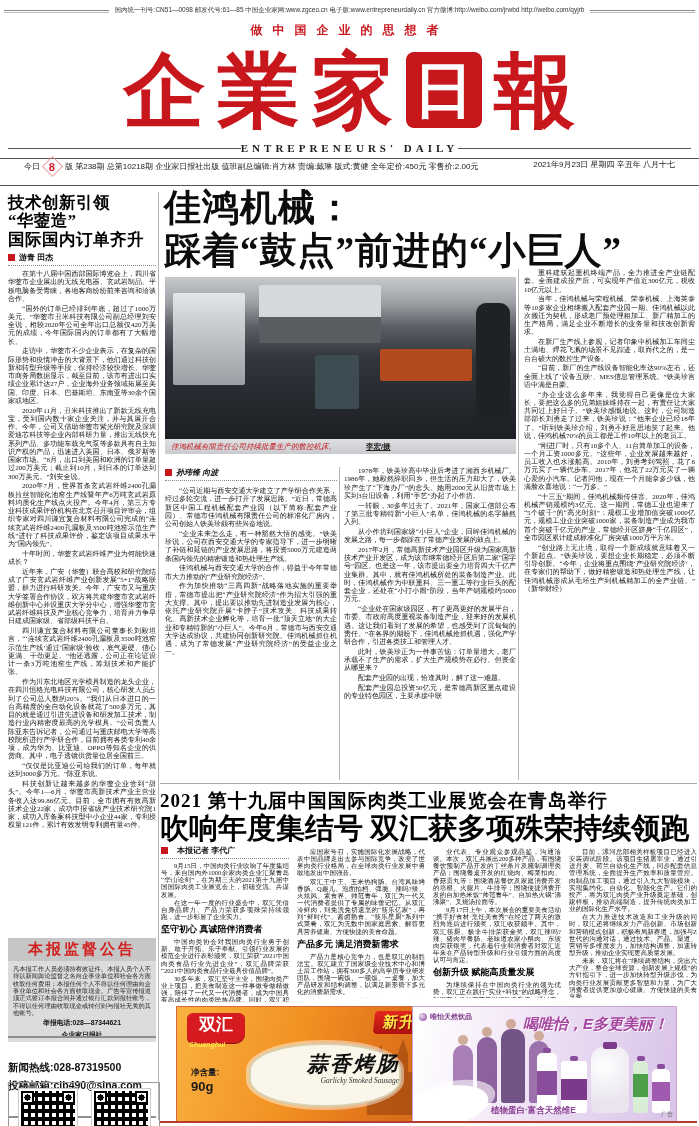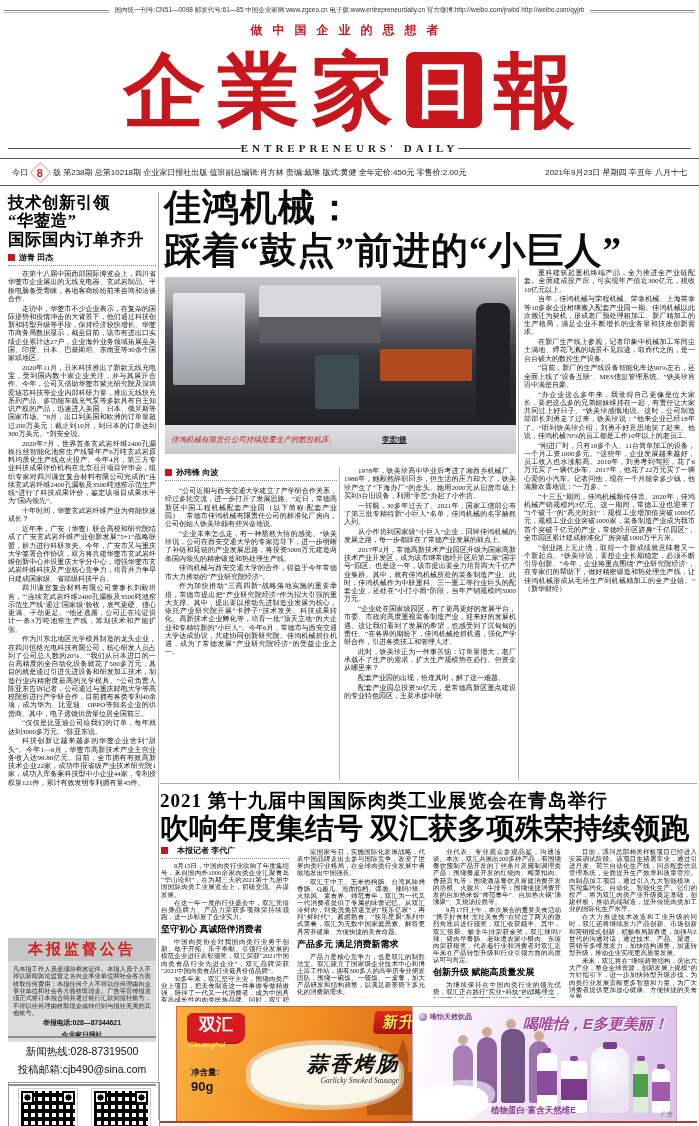--- a/index.html
+++ b/index.html
@@ -17,66 +17,66 @@
   .m-title{top:40px;left:0;right:0;height:100px;display:flex;align-items:center;justify-content:center;gap:12px;
            color:#c8161d;font-weight:900;font-family:"DejaVu Serif",serif;}
   .mchar{font-size:82px;line-height:1;}
   .mseal{width:76px;height:76px;background:#c8161d;color:#fff;border-radius:8px;display:flex;align-items:center;justify-content:center;font-size:60px;line-height:1;}
   .m-sub{top:142px;left:8px;right:8px;display:flex;align-items:center;gap:0;}
   .subrule{flex:1;height:1px;background:#555;}
   .subtext{font-size:11px;letter-spacing:4px;font-weight:bold;color:#222;font-family:"Liberation Serif",serif;white-space:nowrap;}
 
   
   .info-bar{top:158px;left:0;right:0;height:26px;border-top:1px solid #555;border-bottom:1px solid #555;
-            display:flex;align-items:center;justify-content:space-between;padding:0 12px;font-size:8px;color:#222;}
+            display:flex;align-items:flex-start;justify-content:space-between;padding:0 24px;font-size:8px;color:#222;}
   .info-left{display:flex;align-items:center;gap:5px;}
   .diamond{width:13px;height:13px;border:1px solid #ef9a9a;transform:rotate(45deg);display:flex;align-items:center;justify-content:center;flex:none;}
   .dnum{transform:rotate(-45deg);color:#d01f26;font-weight:900;font-size:11px;font-style:normal;}
 
   
   #leftTitle{left:8px;top:194px;width:148px;font-size:16.5px;font-weight:900;line-height:1.12;color:#000;font-family:"Liberation Serif",serif;letter-spacing:.5px;}
   .byline-row{display:flex;align-items:center;gap:4px;border-bottom:1px dotted #888;padding-bottom:2px;font-size:8px;font-weight:bold;color:#111;}
   .byline-sq{width:7px;height:7px;background:#c8161d;flex:none;}
   #leftByline{left:8px;top:252px;width:148px;}
   .body-col{overflow:hidden;text-align:justify;}
   .body-p{font-size:7px;line-height:1.18;text-indent:2em;margin:0 0 1.5px 0;color:#141414;font-family:"Liberation Serif",serif;}
   .col-subhead{font-size:9.5px;font-weight:bold;margin:3px 0 2px 0;color:#000;}
   #leftBody{left:8px;top:270px;width:148px;height:666px;}
 
   
   #noticeBox{left:8px;top:938px;width:148px;}
   .notice-title{background:#c6c6c6;color:#d2201f;font-weight:900;font-size:15px;letter-spacing:3px;text-align:center;padding:2px 0;}
   .notice-body{background:#dcdcdc;font-size:6.2px;line-height:1.18;text-align:justify;padding:4px 5px 2px 5px;color:#222;max-height:56px;overflow:hidden;}
   .notice-phone,.notice-org{background:#dcdcdc;text-align:center;font-size:6.8px;font-weight:bold;padding-bottom:2px;color:#111;}
-  #hotlineBox{left:8px;top:1036px;width:148px;border-top:2px solid #8f8f8f;border-bottom:2px solid #8f8f8f;text-align:center;font-weight:normal;font-size:10.5px;line-height:1.7;padding:5px 0;}
+  #hotlineBox{left:8px;top:1036px;width:148px;border-top:2px solid #8f8f8f;border-bottom:2px solid #8f8f8f;text-align:left;font-weight:bold;font-size:10.5px;line-height:1.7;padding:21px 0;}
   #qrBox{left:8px;top:1082px;width:146px;border:1px solid #999;display:flex;justify-content:space-around;padding:6px 2px 2px 2px;height:60px;}
   .qr-item{text-align:center;}
   .qr{width:54px;height:54px;position:relative;margin:0 auto 2px auto;
       background:repeating-linear-gradient(90deg,#000 0 3px,transparent 3px 7px),repeating-linear-gradient(0deg,#000 0 4px,#fff 4px 8px);
       outline:1px solid #ccc;border:2px solid #fff;}
   .fp{position:absolute;width:13px;height:13px;border:2.5px solid #000;box-sizing:border-box;background:radial-gradient(circle,#000 0 3px,#fff 3.2px);}
   .fp.tl{top:0;left:0;} .fp.tr{top:0;right:0;}
 
   
   .vr{width:1px;background:#b5b5b5;}
   #vrLeft{left:158px;top:192px;height:928px;}
   #vrAB{left:339px;top:467px;height:313px;}
   #vrBC{left:518px;top:269px;height:511px;}
   #a2rule{left:160px;top:783px;width:537px;height:1px;background:#aaa;}
 
   
   #mainHeadline{left:164px;top:186px;width:533px;font-weight:900;color:#0c0c0c;font-family:"Liberation Serif",serif;font-size:37px;line-height:1.17;letter-spacing:1px;}
   #photo{left:165px;top:277px;width:351px;height:177px;overflow:hidden;
          background:linear-gradient(180deg,#c7cacd 0%,#9fa3a7 14%,#5c6066 28%,#33373d 45%,#24272c 72%,#191b1f 100%);}
   .ph-block{position:absolute;border-radius:2px;}
-  .cap-bar{position:absolute;left:0;right:0;bottom:0;height:29px;background:linear-gradient(rgba(233,234,236,.95),rgba(210,212,216,.95));
-           display:flex;align-items:center;gap:46px;padding:0 6px;font-size:7.5px;}
+  .cap-bar{position:absolute;left:0;right:0;bottom:0;height:15px;background:linear-gradient(rgba(233,234,236,.95),rgba(210,212,216,.95));
+           display:flex;align-items:center;gap:30px;padding:0 6px;font-size:7.5px;}
   .cap-text{color:#c4171c;font-style:italic;white-space:nowrap;}
   .cap-credit{color:#222;font-weight:bold;white-space:nowrap;text-decoration:underline;}
-  #mainByline{left:165px;top:467px;width:172px;}
+  #mainByline{left:165px;top:467px;width:172px;font-style:italic;}
   #colA{left:165px;top:487px;width:172px;height:293px;}
   #colB{left:344px;top:467px;width:172px;height:313px;}
   #colC{left:524px;top:269px;width:171px;height:511px;}
 
   
   #a2kicker{left:160px;top:788px;width:537px;font-size:19px;font-weight:900;font-family:"Liberation Serif",serif;color:#000;letter-spacing:1px;}
   #a2headline{left:160px;top:809px;width:537px;font-size:29px;font-weight:900;font-family:"Liberation Serif",serif;color:#000;}
   #a2byline{left:161px;top:845px;width:128px;gap:9px;}
   .a2col{width:128px;height:150px;}
   .a2col .body-p{font-size:6.5px;line-height:1.1;margin-bottom:1px;}
@@ -163,20 +163,21 @@
     <div>技术创新引领</div>
     <div>“华蓥造”</div>
     <div>国际国内订单齐升</div>
   </div>
   <div id="leftByline" class="byline-row abs">
     <span class="byline-sq"></span>
     <span>游青 田杰</span>
   </div>
   <div id="leftBody" class="abs body-col">
       <p class="body-p">在第十八届中国西部国际博览会上，四川省华蓥市企业展出的无线充电器、玄武岩制品、平板电脑备受青睐，各地客商纷纷前来咨询和洽谈合作。</p>
+      <p class="body-p">“国外的订单已经排到年底，超过了1000万美元。”华蓥市丑米科技有限公司副总经理刘安全说，相较2020年公司全年出口总额仅420万美元的成绩，今年国际国内的订单都有了大幅增长。</p>
       <p class="body-p">走访中，华蓥市不少企业表示，在复杂的国际形势和疫情冲击的大背景下，他们通过科技创新和转型升级等手段，保持经济较快增长。华蓥市商务局数据显示，截至目前，该市有进出口实绩企业累计达27户，企业海外业务领域拓展至美国、印度、日本、巴基斯坦、东南亚等30余个国家或地区。</p>
       <p class="body-p">2020年11月，丑米科技推出了新款无线充电宝，受到国内数十家企业关注，并与其展开合作。今年，公司又借助华蓥市紫光研究院及深圳爱迪芯科技等企业内部科研力量，推出无线快充系列产品、多功能车载充气泵等多款具有自主知识产权的产品，迅速进入美国、日本、俄罗斯等国家市场。“8月，出口到美国和欧洲的订单量超过200万美元；截止到10月，到日本的订单达到300万美元。”刘安全说。</p>
       <p class="body-p">2020年7月，世界首条玄武岩纤维2400孔漏板拉丝智能化池窑生产线暨年产6万吨玄武岩原料均质化生产线点火投产。今年4月，第三方专业科技成果评价机构在北京召开项目评审会，组织专家对四川谦宜复合材料有限公司完成的“连续玄武岩纤维2400孔漏板及3500吨池窑示范生产线”进行了科技成果评价，鉴定该项目成果水平为“国内领先”。</p>
       <p class="body-p">十年时间，华蓥玄武岩纤维产业为何能快速成长？</p>
       <p class="body-p">近年来，广安（华蓥）联合高校和研究院结成了广安玄武岩纤维产业创新发展“5+1”战略联盟，群力进行科研攻关。今年，广安市又与重庆大学签署合作协议，双方将共建华蓥市玄武岩纤维创新中心并设重庆大学分中心，增强华蓥市玄武岩纤维科技及产业核心竞争力，培育并力争早日建成国家级、省部级科技平台。</p>
       <p class="body-p">四川谦宜复合材料有限公司董事长刘毅坦言，“‘连续玄武岩纤维2400孔漏板及3500吨池窑示范生产线’通过‘国家级’验收，底气更硬、信心更满、干劲更足。”他还透露，公司正在论证设计一条3万吨池窑生产线，筹划技术和产能扩张。</p>
       <p class="body-p">作为川东北地区光学模具制造的龙头企业，在四川恒格光电科技有限公司，核心研发人员占到了公司总人数的20%。“我们从日本进口的一台高精度的全自动化设备就花了500多万元，其目的就是通过引进先进设备和研发加工技术，制造行业内精密度最高的光学模具。”公司负责人陈亚东告诉记者，公司通过与重庆邮电大学等高校院所进行产学研合作，目前拥有各类专利40余项，成为华为、比亚迪、OPPO等知名企业的供货商。其中，电子透镜供货量位居全国前三。</p>
       <p class="body-p">“仅仅是比亚迪公司给我们的订单，每年就达到3000多万元。”陈亚东说。</p>
       <p class="body-p">科技创新让越来越多的华蓥企业尝到“甜头”。今年1—6月，华蓥市高新技术产业主营业务收入达99.86亿元。目前，全市拥有有效高新技术企业22家，成功申报省级产业技术研究院1家，成功入库备案科技型中小企业44家，专利授权量121件，累计有效发明专利拥有量45件。</p>
     </div>

